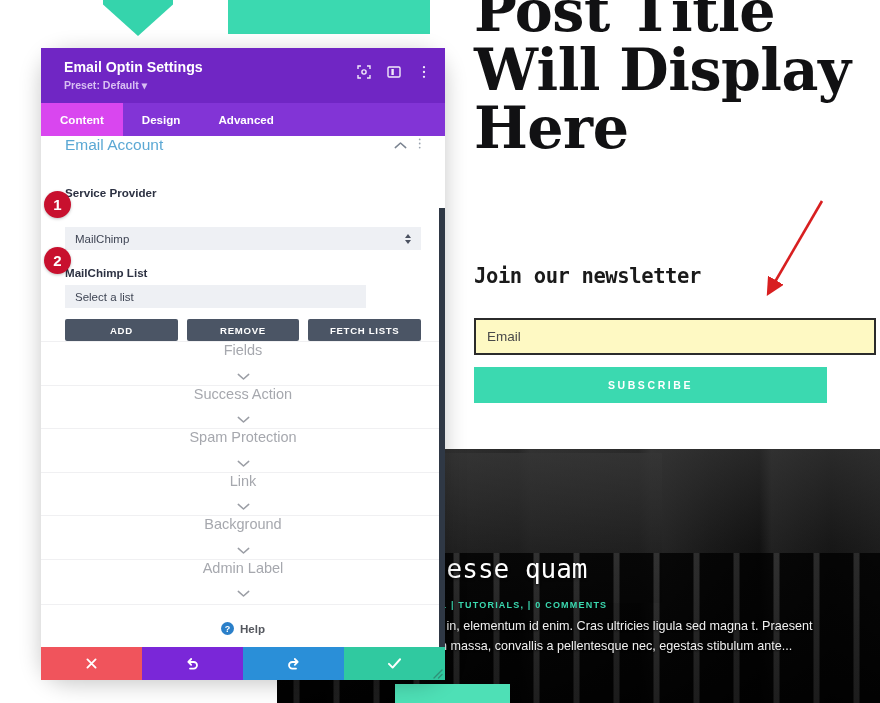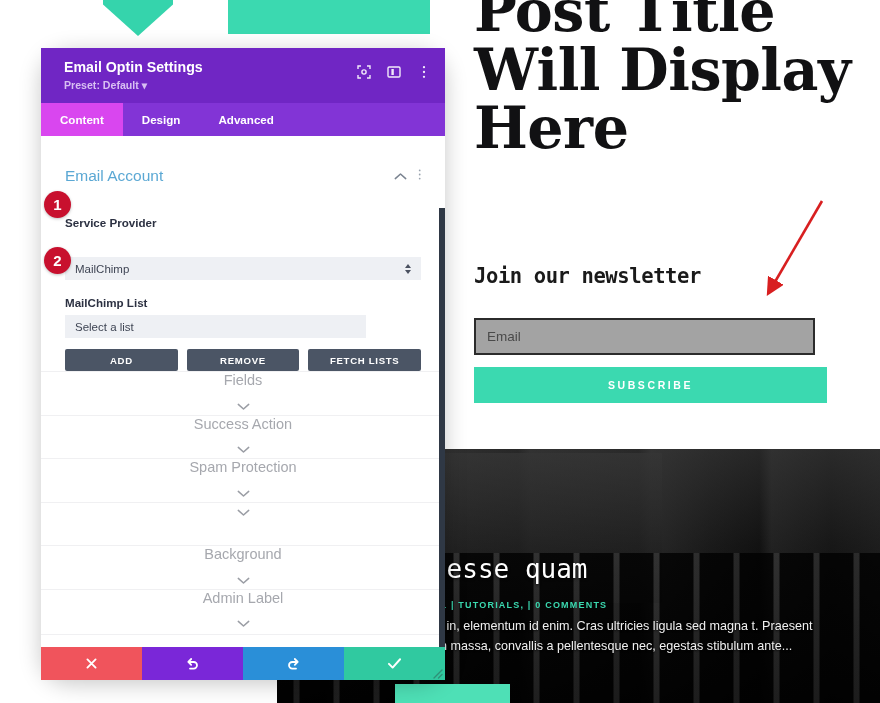--- a/index.html
+++ b/index.html
@@ -38,22 +38,22 @@
   }
 
   .newsletter-heading {
     position:absolute; left:474px; top:264px;
     font-family:"DejaVu Sans Mono", monospace;
     font-size:20.5px; font-weight:700; color:#1a1a1a;
     letter-spacing:-0.4px;
   }
 
   .email-field-box {
-    position:absolute; left:474px; top:318px; width:341px; height:37px;
-    border:2px solid #2b2b2b; background:#a3a3a3; box-sizing:border-box;
+    position:absolute; left:474px; top:318px; width:402px; height:37px;
+    border:2px solid #2b2b2b; background:#fef9c3; box-sizing:border-box;
   }
   .email-field-box .ph {
     position:absolute; left:11px; top:9px;
     font-size:13.5px; color:#4a4a4a; font-family:"Liberation Sans", sans-serif;
   }
 
   .subscribe-btn {
     position:absolute; left:474px; top:367px; width:353px; height:36px;
     background:#3bd9b0; border:none;
     color:#ffffff; font-size:10.5px; font-weight:700; letter-spacing:2.6px;
@@ -156,22 +156,22 @@
   }
   .scroll-track {
     position:absolute; right:0px; top:36px; width:6px; bottom:0; background:#ffffff;
   }
   .scroll-thumb {
     position:absolute; right:0px; top:36px; width:6px; height:470px;
     background:#2f3845; border-radius:0;
   }
 
   .section-head {
-    position:relative; height:50px; padding:15px 24px;
-    display:flex; align-items:center;
+    position:relative; height:50px; padding:0 24px;
+    display:flex; align-items:flex-start;
   }
   .section-head .title {
     color:#5ba8d4; font-size:15.5px; font-weight:400; flex:1 1 auto;
   }
   .section-head .sh-icons { display:flex; align-items:center; gap:11px; }
   .chev-up, .kebab { cursor:pointer; }
 
   .field-group { padding:0 24px; }
   .field-label {
     font-size:11.6px; font-weight:700; color:#2c3142; margin-bottom:6px;
@@ -387,20 +387,21 @@
       </div>
       <div class="acc-row">
         <span class="lbl">Spam Protection</span>
         <span class="chev">
           <svg width="13" height="9" viewBox="0 0 13 9">
               <path d="M1.3 2.4L6.5 7l5.2-4.6" fill="none" stroke="#9a9da4" stroke-width="1.5" stroke-linecap="round" stroke-linejoin="round"></path>
             </svg>
         </span>
       </div>
       <div class="acc-row">
+        <span class="lbl">Link</span>
         <span class="chev">
           <svg width="13" height="9" viewBox="0 0 13 9">
               <path d="M1.3 2.4L6.5 7l5.2-4.6" fill="none" stroke="#9a9da4" stroke-width="1.5" stroke-linecap="round" stroke-linejoin="round"></path>
             </svg>
         </span>
       </div>
       <div class="acc-row">
         <span class="lbl">Background</span>
         <span class="chev">
           <svg width="13" height="9" viewBox="0 0 13 9">

